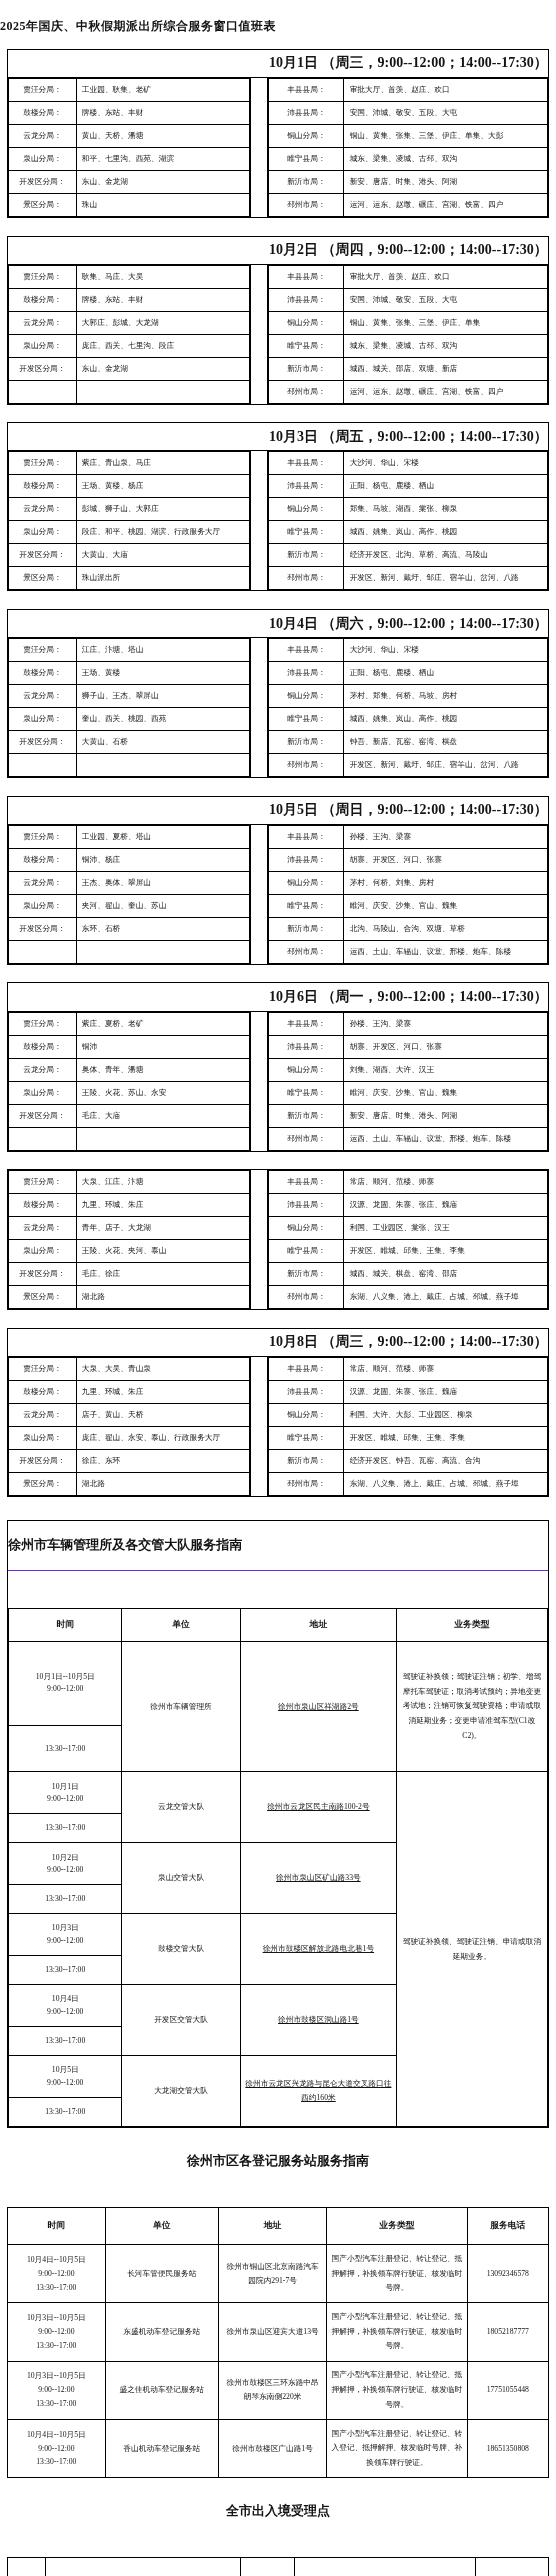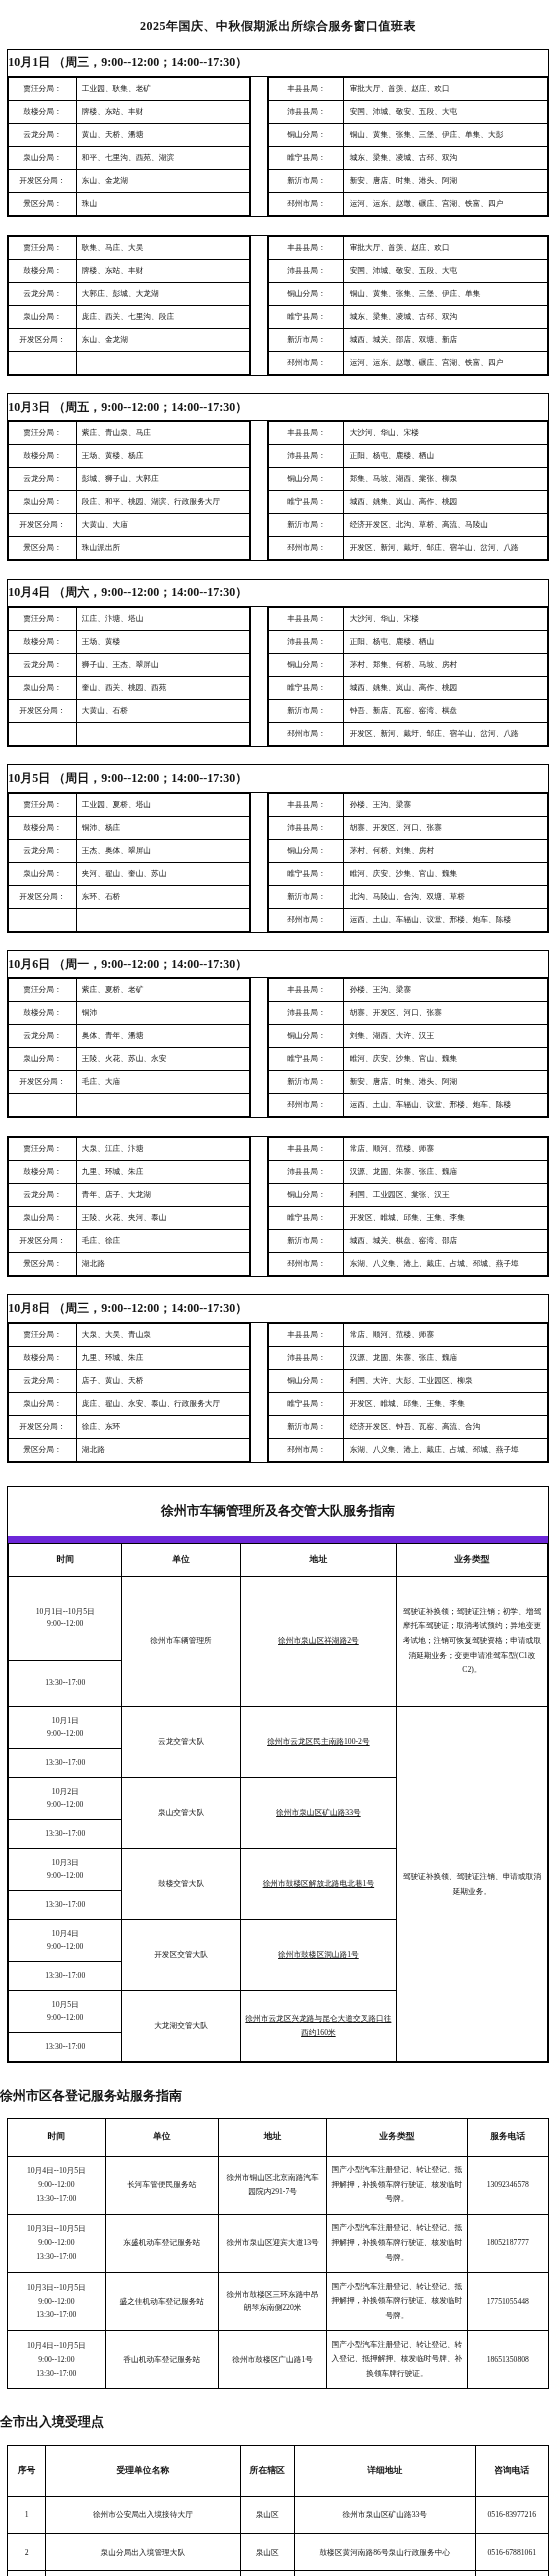--- a/index.html
+++ b/index.html
@@ -1,44 +1,44 @@
 <!DOCTYPE html>
 <html style="font-size:8.2px"><head>
 <meta charset="utf-8">
 <style>
   html,body{margin:0;padding:0;background:#ffffff;}
   body{width:556px;color:#141414;font-family:"Liberation Serif","DejaVu Serif",serif;}
-  .page-title{text-align:center;font-weight:bold;font-size:12px;letter-spacing:0.5px;padding:17.5px 0 14.4px;}
+  .page-title{font-weight:bold;font-size:12px;letter-spacing:0.5px;padding:17.5px 0 14.4px;}
   
   .day-table{margin:0 7.2px 17.5px;border:1.5px solid #000;background:#fff;}
-  .day-header{text-align:left;font-weight:bold;font-size:12px;padding:4.6px 0;border-bottom:1px solid #000;}
+  .day-header{text-align:right;font-weight:bold;font-size:14px;padding:4.6px 0;border-bottom:1px solid #000;}
   .day-body{display:flex;align-items:stretch;}
   .half{border-collapse:collapse;table-layout:fixed;}
   .half td{border:0.5px solid #000;height:20px;font-size:7.7px;padding:1px 4.1px;overflow:hidden;}
   .half td.lbl{text-align:center;padding:1px 1px;}
   .half td.val{text-align:left;padding-left:5.2px;}
   .half.left{width:45%;}
   .mid-gap{width:3%;border-left:0.5px solid #000;border-right:0.5px solid #000;}
   .half.right{width:52%;}
   
   .section-box{margin:23px 7.2px 0;border:1.5px solid #000;}
-  .box-title{text-align:center;font-weight:bold;font-size:13px;padding:15.5px 0;border-bottom:7px solid #6d28d9;}
-  .guide{border-collapse:collapse;width:100%;table-layout:fixed;}
+  .box-title{font-weight:bold;font-size:13px;padding:15.5px 0;border-bottom:1px solid #6d28d9;}
+  .guide{border-collapse:collapse;width:100%;table-layout:fixed;margin-top:37px;}
   .guide th{border:0.5px solid #000;font-size:8.8px;font-weight:bold;height:28px;padding:2.1px;}
   .guide td{border:0.5px solid #000;font-size:7.7px;padding:3.1px 4.1px;text-align:center;}
   .time-cell{white-space:pre-line;line-height:1.6;}
   .sub-top.h-main{height:77px;}
   .sub-bottom.h-main{height:39px;}
   .sub-top.h-day{height:35px;font-family:Liberation Serif, serif;}
   .sub-bottom.h-day{height:21.6px;}
   .biz-cell{text-align:left;line-height:1.9;padding:5.2px 6.2px;}
   .biz-cell.shared{text-align:center;line-height:2.0;}
   .addr-cell{text-align:left;padding-left:6.2px;line-height:1.8;text-decoration:underline;}
   
-  .free-title{font-weight:bold;font-size:13px;margin:24px 0 13.4px;}
+  .free-title{text-align:center;font-weight:bold;font-size:13px;margin:24px 0 13.4px;}
   
   .plain-table-wrap{margin:0 7.2px;}
   .reg td{padding:4.1px 4.1px;line-height:1.8;}
   .reg .time-cell{height:49px;}
   .reg .biz-cell{line-height:1.9;}
   .reg th{height:32px;}
   
   .ee th{height:46px;}
   .ee td{height:30px;line-height:1.7;}
   .unit-cell-multiline{white-space:pre-line;}
@@ -114,20 +114,21 @@
             <tr>
               <td class="lbl">邳州市局：</td>
               <td class="val">运河、运东、赵墩、碾庄、宫湖、铁富、四户</td>
             </tr>
           </tbody>
       </table>
     </div>
   </div>
 
   <div class="day-table">
+    <div class="day-header">10月2日 （周四，9:00--12:00；14:00--17:30）</div>
     <div class="day-body">
       <table class="half left">
         <colgroup>
             <col style="width:28%">
             <col style="width:72%">
           </colgroup>
         <tbody>
             <tr>
               <td class="lbl">贾汪分局：</td>
               <td class="val">耿集、马庄、大吴</td>

